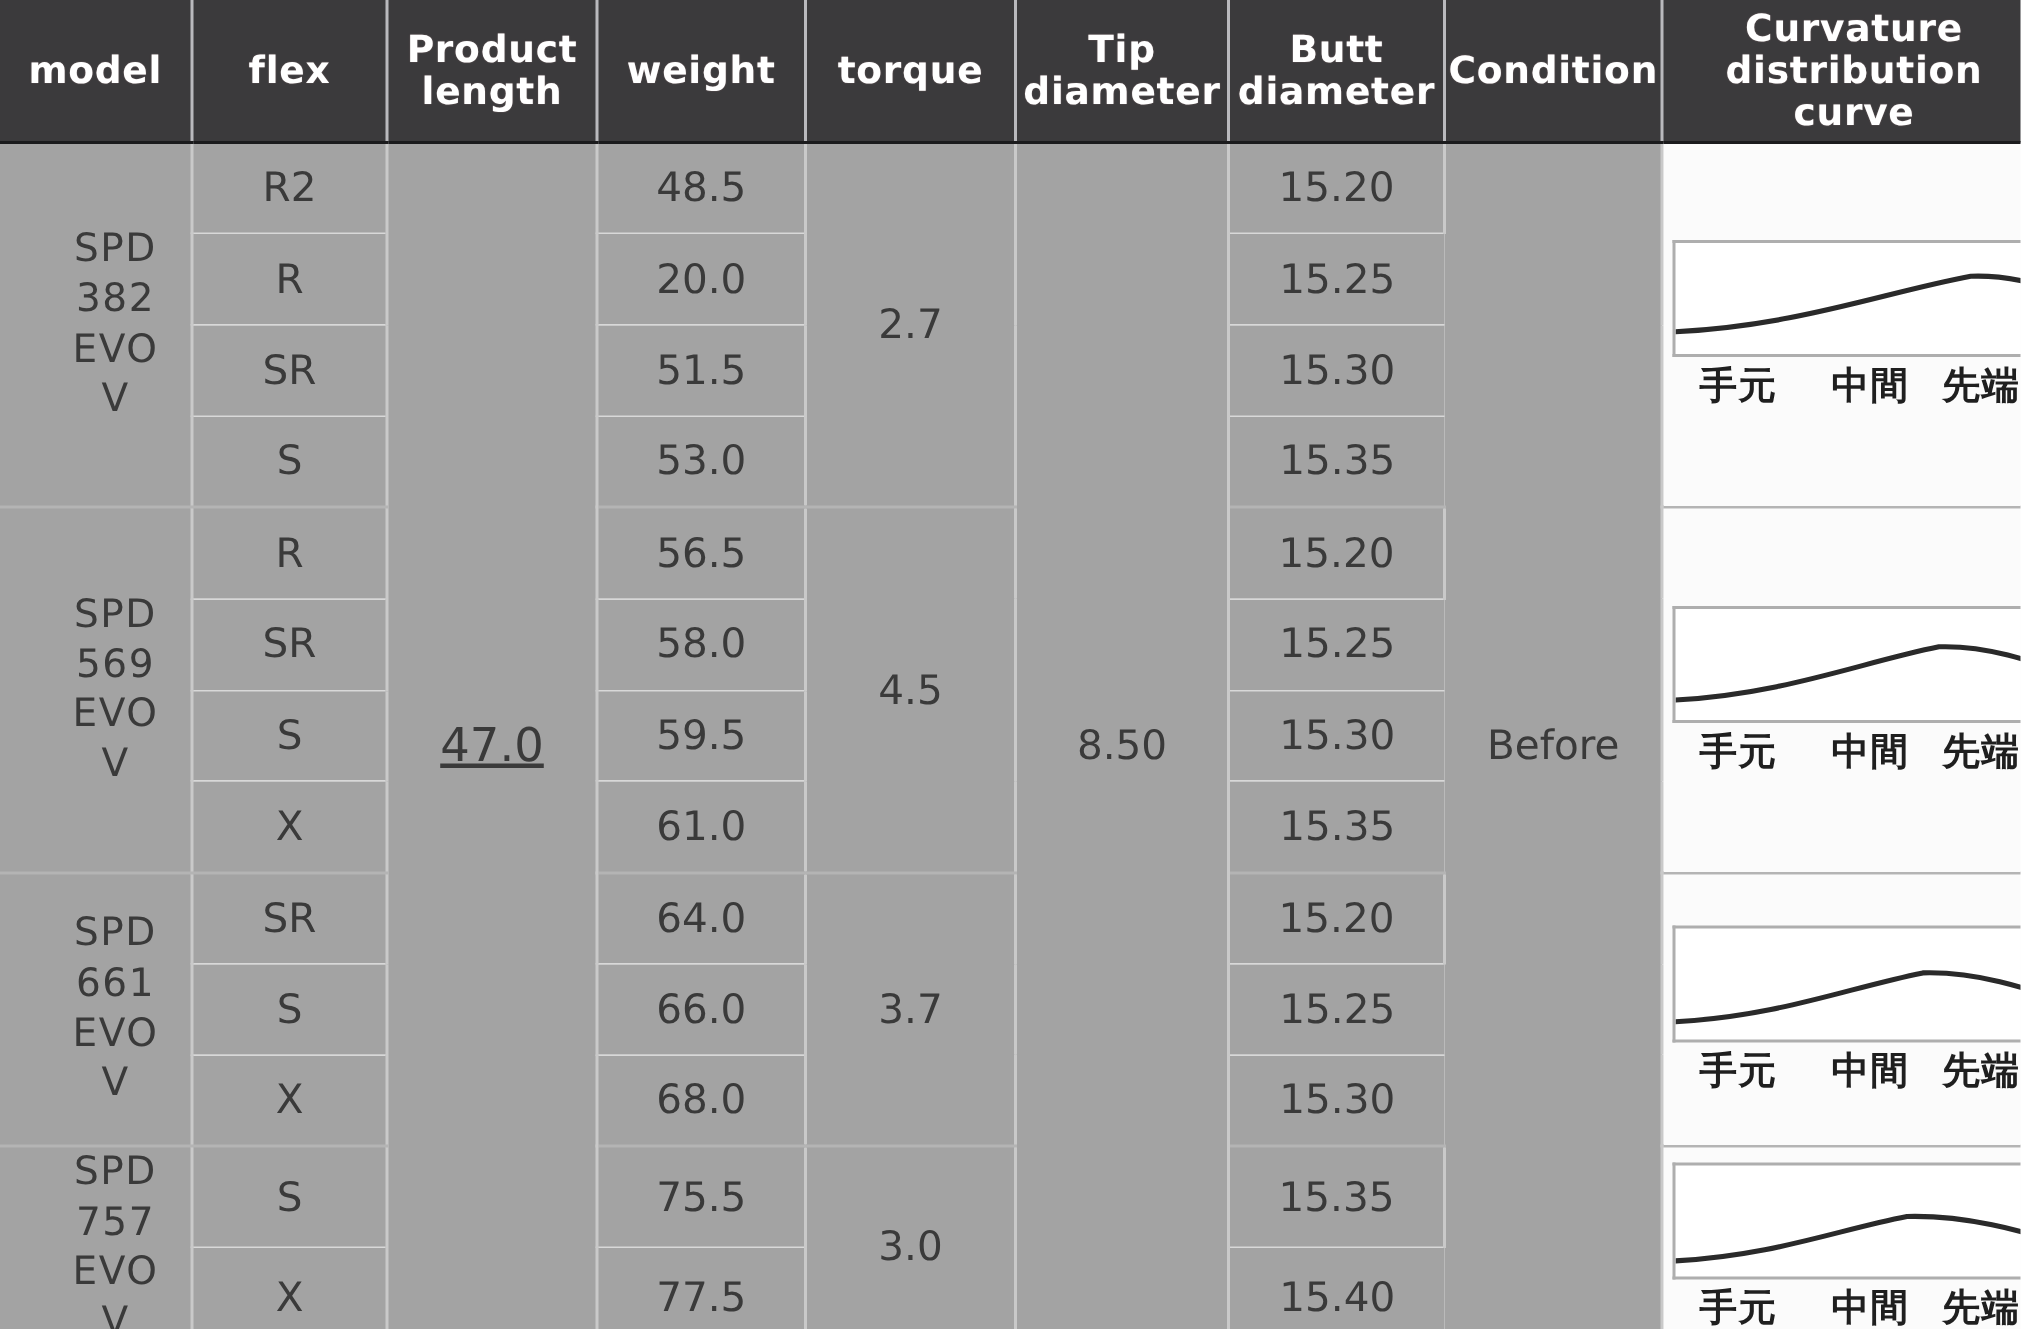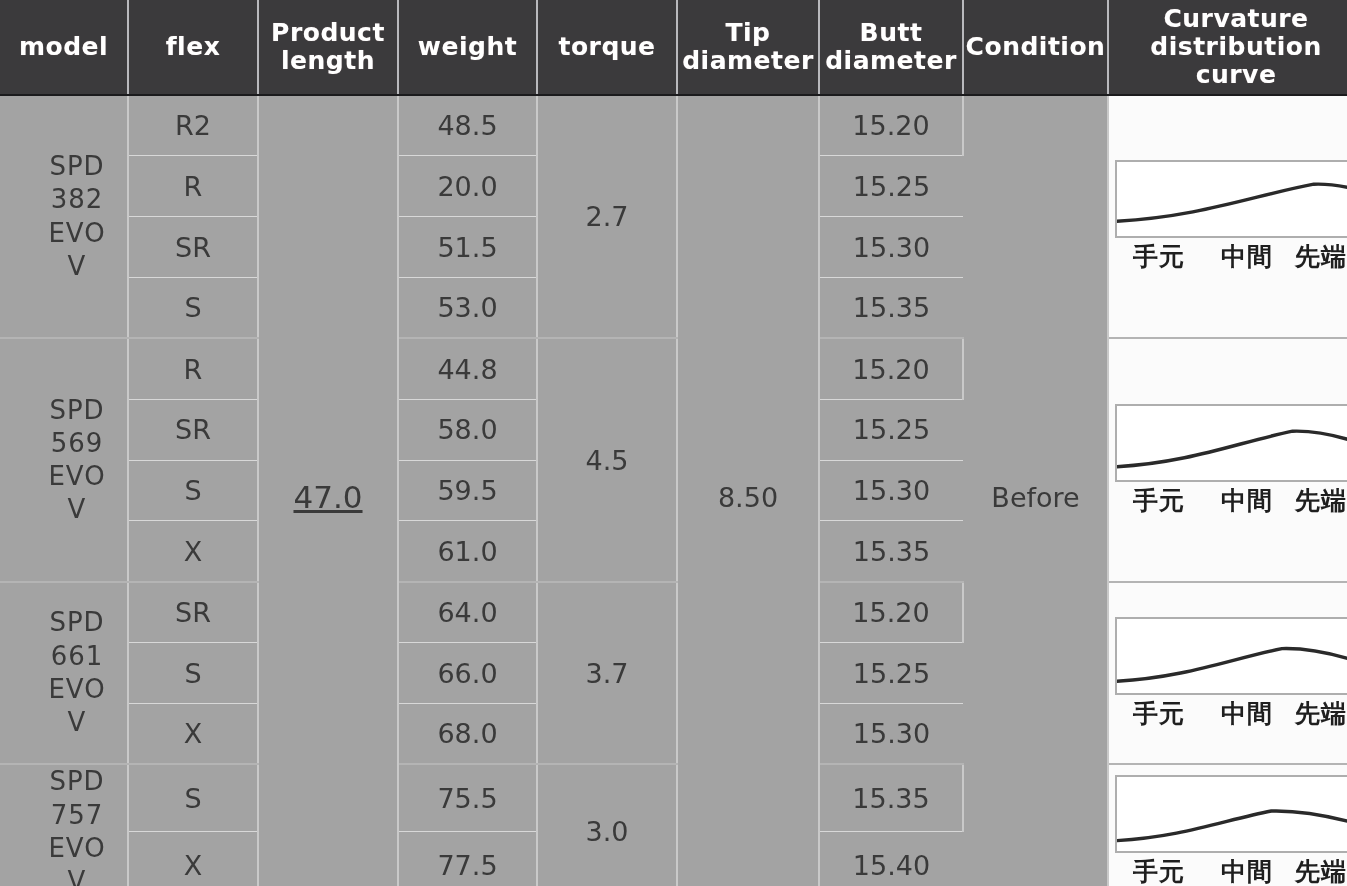--- a/index.html
+++ b/index.html
@@ -170,21 +170,21 @@
         <td class="group-cell">53.0</td>
         <td class="group-cell">15.35</td>
       </tr>
       <tr style="height: 60.8462px;">
         <td class="model-cell group-cell" rowspan="4">
           <span>SPD</span>
           <span>569 EVO</span>
           <span>V</span>
         </td>
         <td>R</td>
-        <td>44.8</td>
+        <td>56.5</td>
         <td class="group-cell" rowspan="4">4.5</td>
         <td>15.20</td>
         <td class="curve-cell group-cell" rowspan="4">
           <div class="curve-wrap">
             <div class="curve-box">
               <svg viewBox="0 0 266 74" preserveAspectRatio="none">
                 <path d="M 0 60.7 C 73.7 56.4 122.9 35.8 175.6 25.2 C 206.3 24.2 237.1 33.9 266 45.9" fill="none" stroke="#2a2a2a" stroke-width="3.4" stroke-linecap="round"></path>
               </svg>
             </div>
             <div class="curve-axis">

